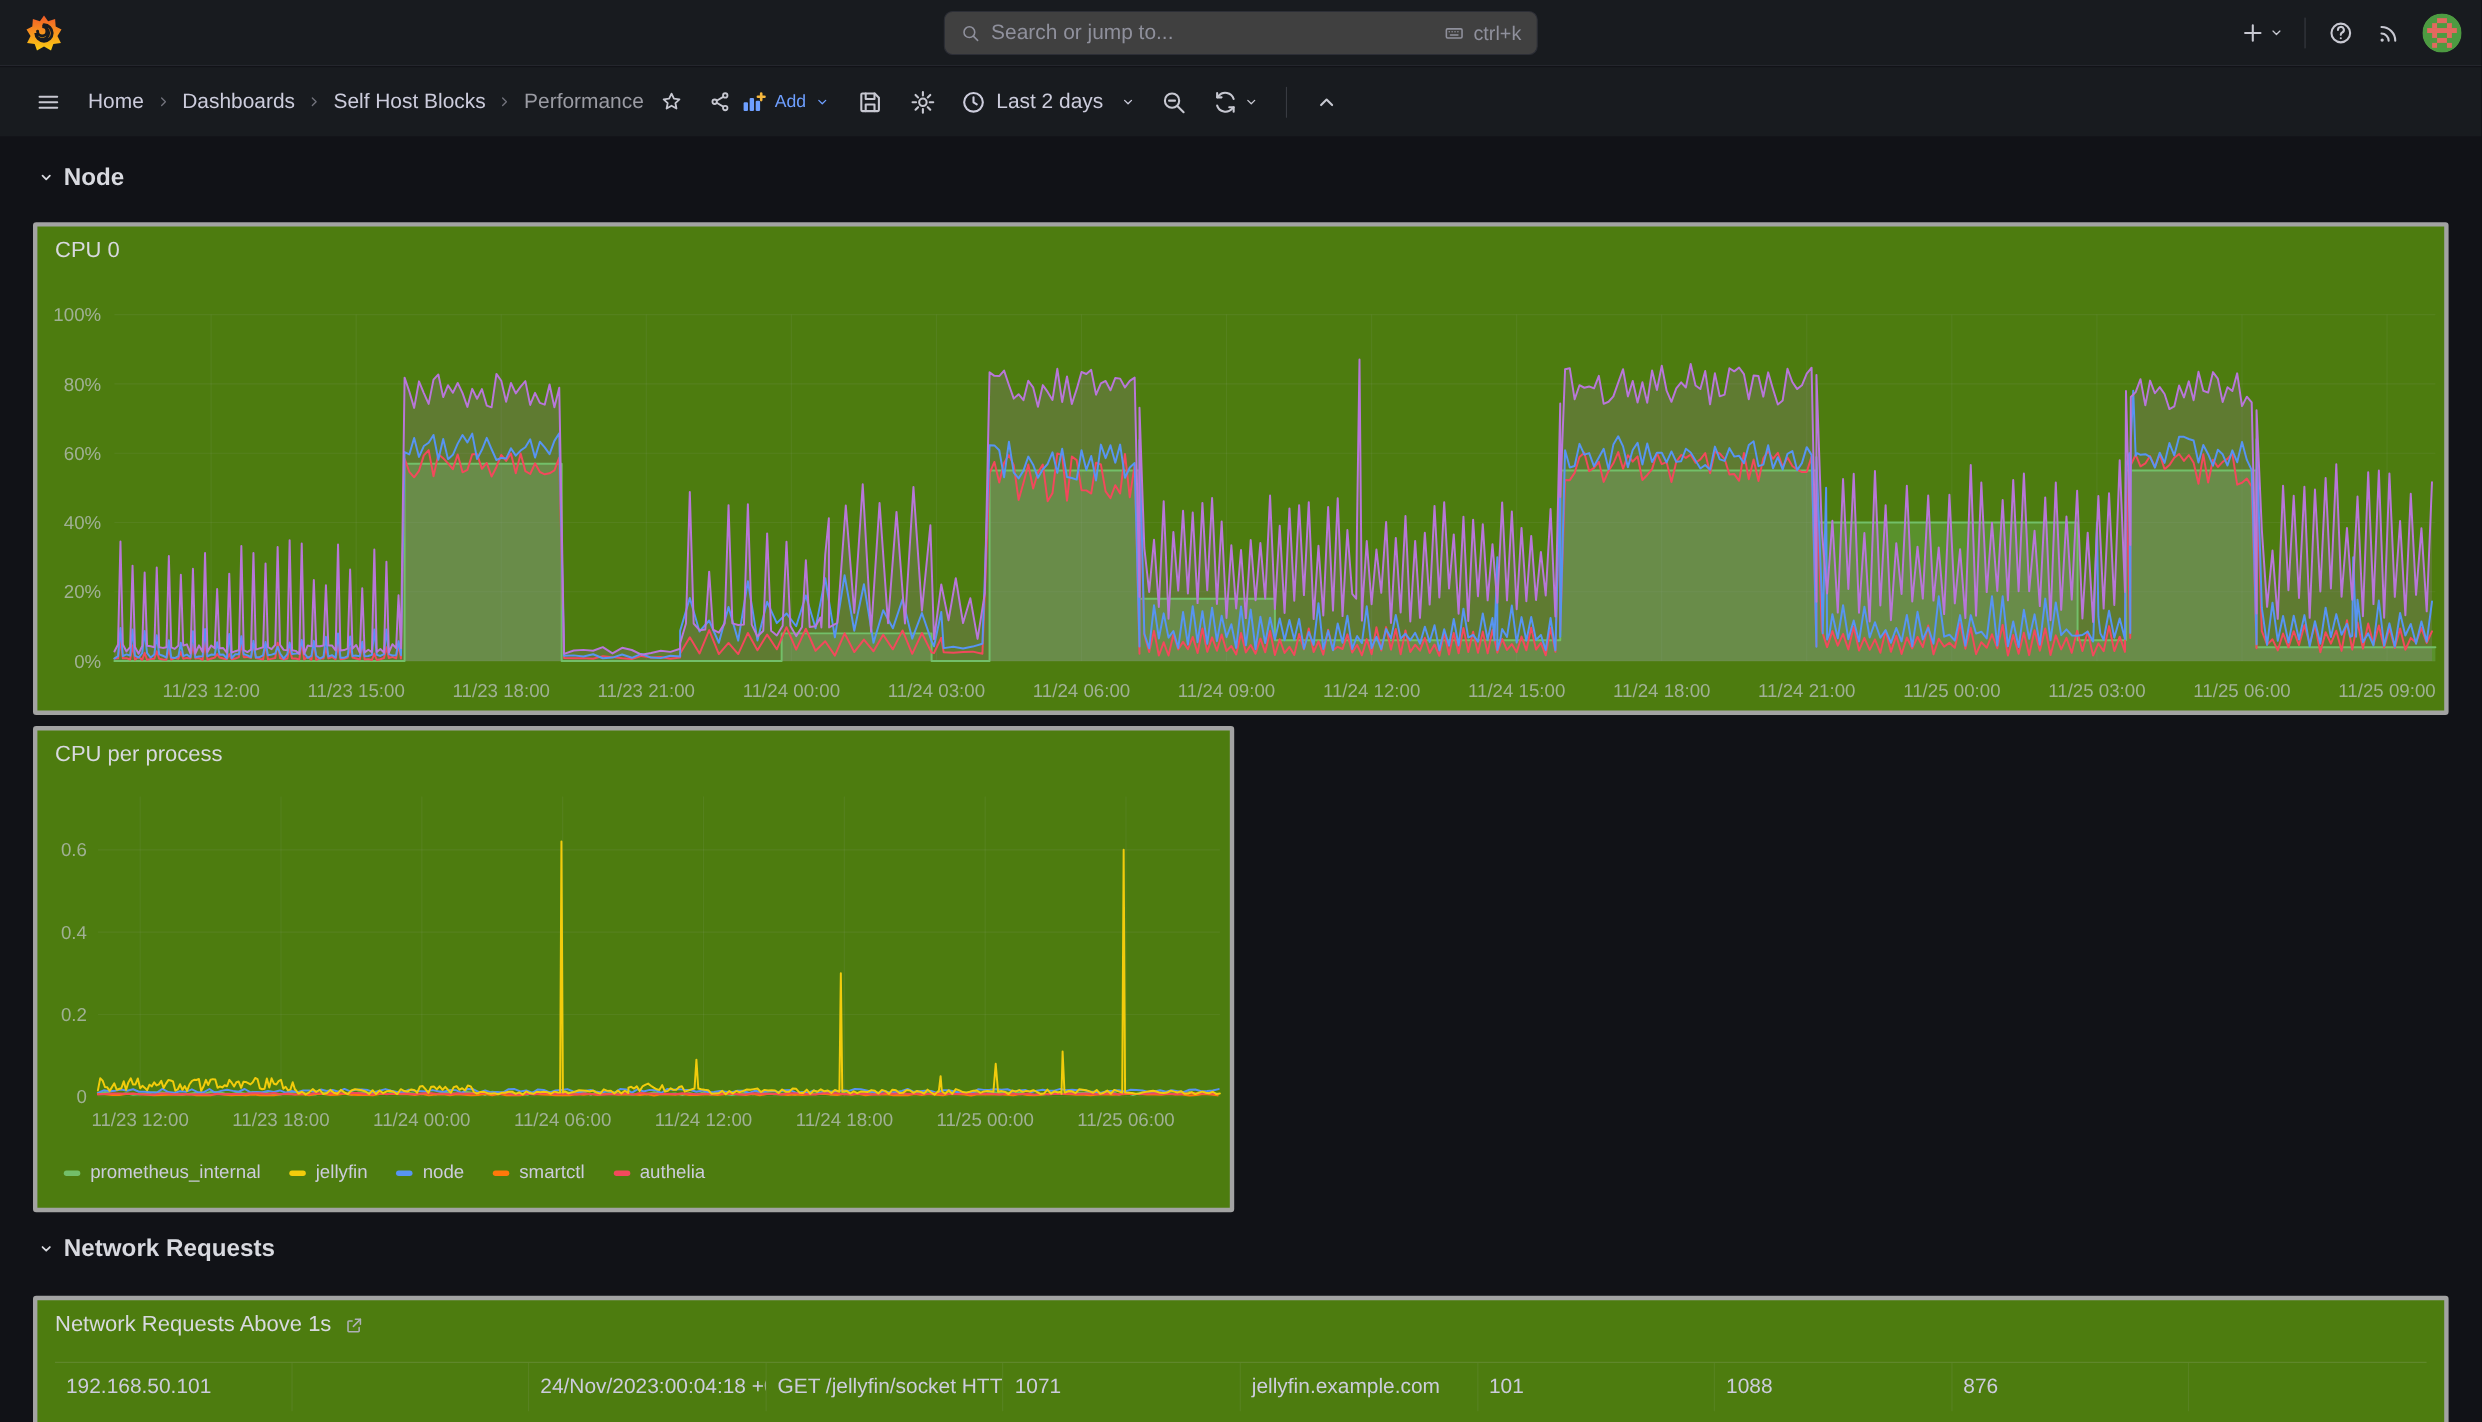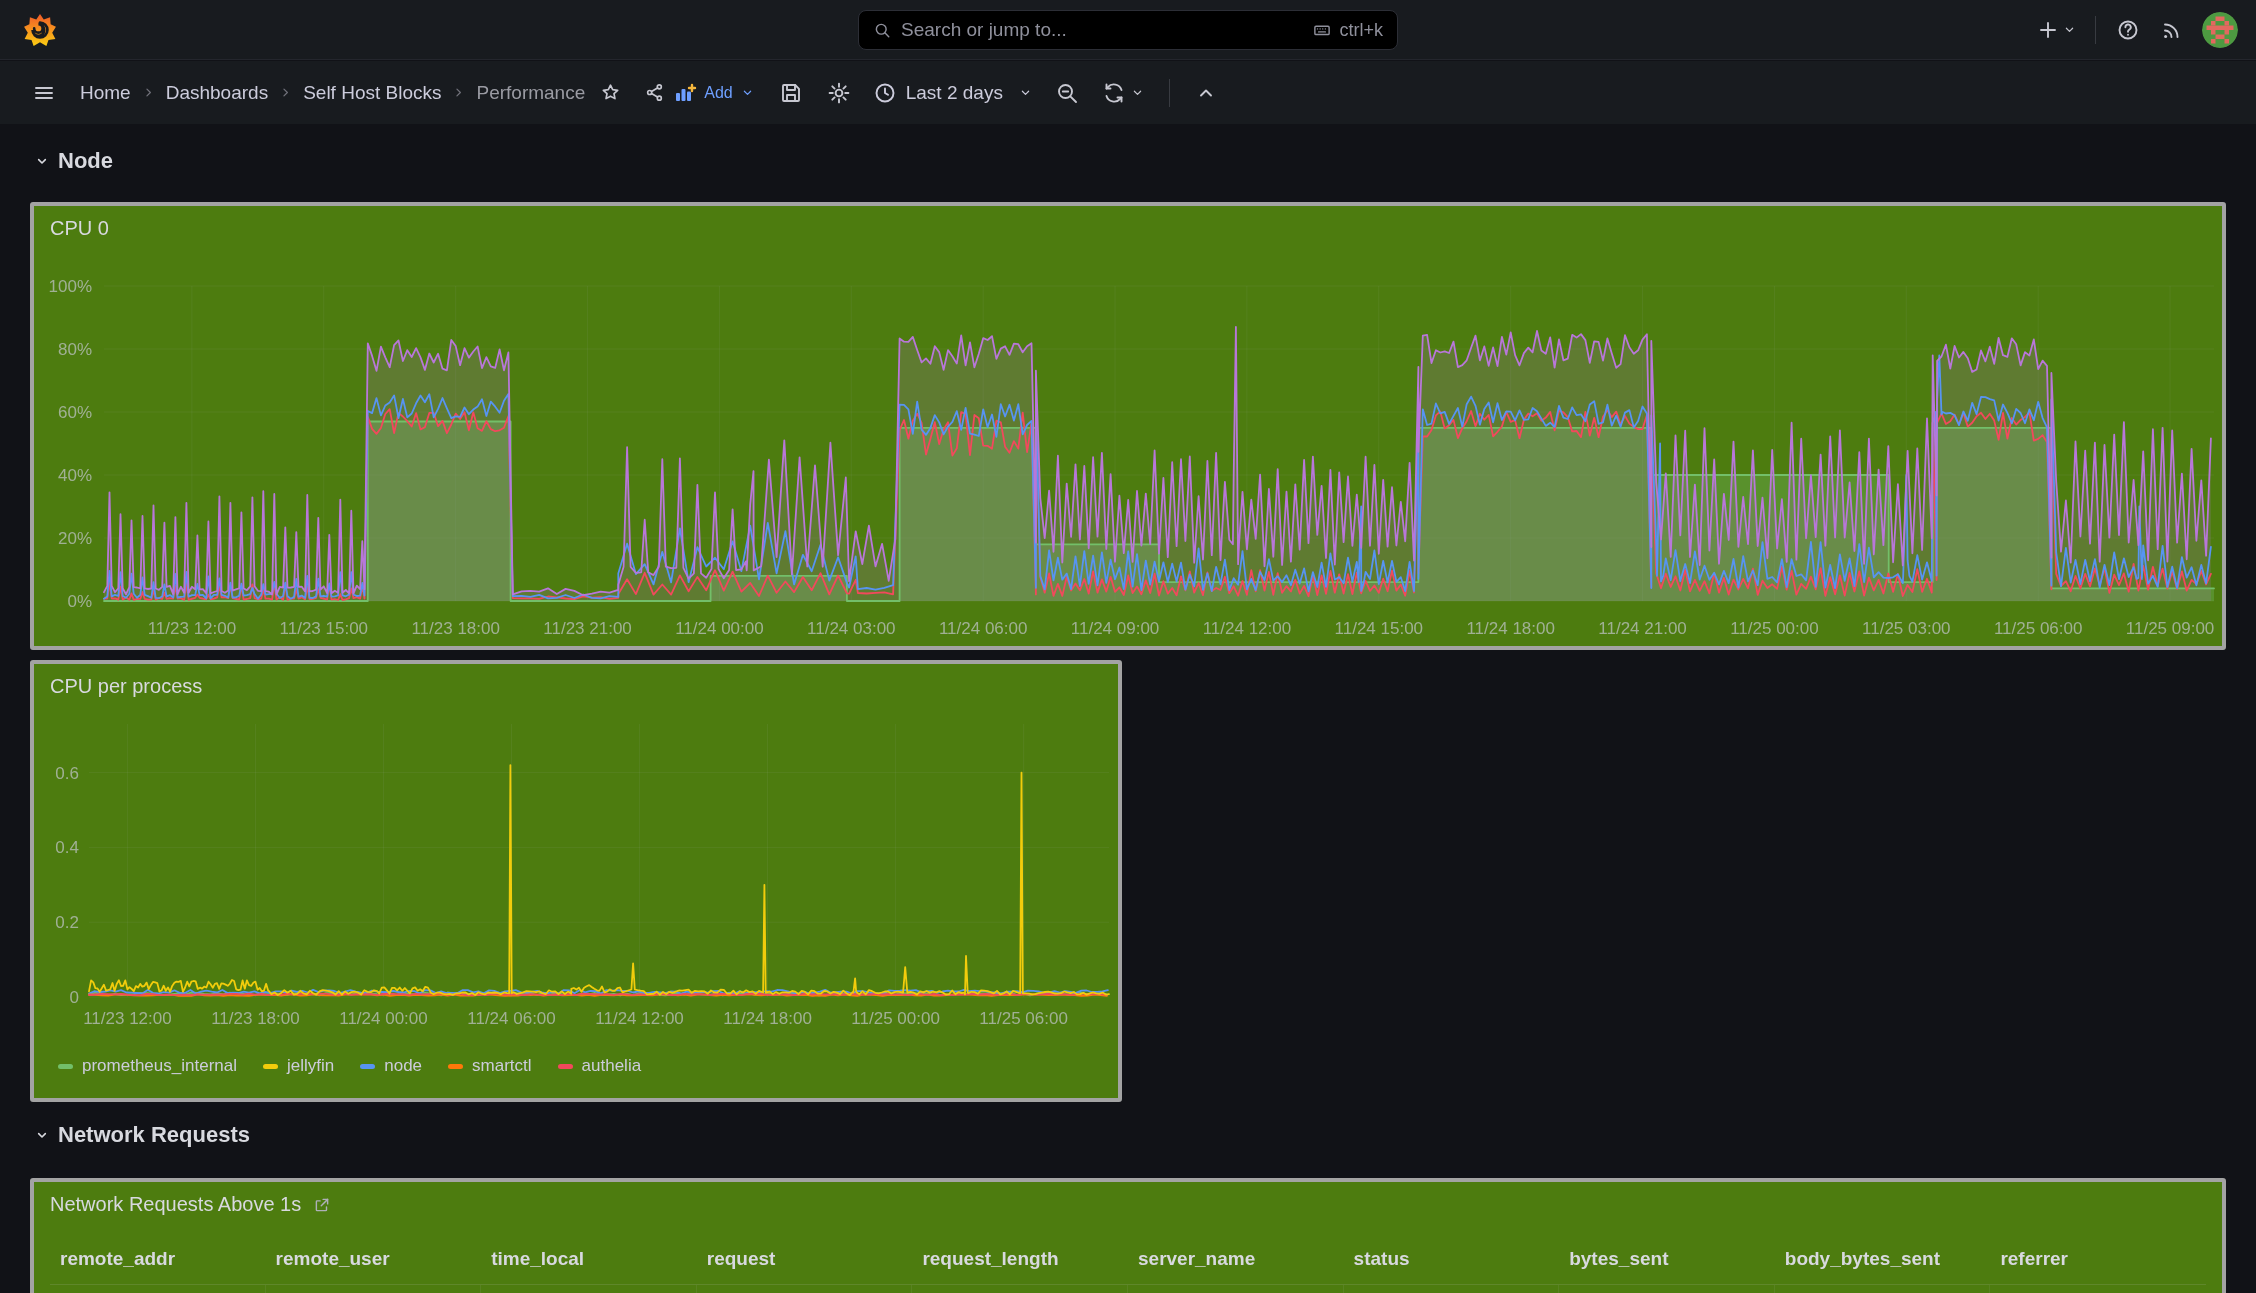--- a/index.html
+++ b/index.html
@@ -26,21 +26,21 @@
   }
   svg.ic { width:24px; height:24px; stroke:currentColor; fill:none; stroke-width:1.9;
     stroke-linecap:round; stroke-linejoin:round; }
   svg.ic.sm { width:18px; height:18px; }
   svg.ic.xs { width:15px; height:15px; }
   .divider-v { width:1px; height:28px; background:rgba(204,204,220,0.18); margin:0 10px; }
 
   
   .search-box {
     position:absolute; left:50%; top:10px; transform:translateX(-50%);
-    width:540px; height:40px; background:#000000; border:1px solid #2c2e36; border-radius:8px;
+    width:540px; height:40px; background:#404040; border:1px solid #2c2e36; border-radius:8px;
     display:flex; align-items:center; padding:0 14px; gap:10px; color:#8f909c;
   }
   .search-box .ph { flex:1; font-size:19px; color:#8f909c; }
   .search-shortcut { display:flex; align-items:center; gap:8px; color:#8f909c; font-size:18px; }
 
   
   .crumb { color:#ccccdc; font-size:19px; cursor:pointer; background:none; border:none;
     font-family:inherit; }
   .crumb.current { color:#9a9ba3; cursor:default; }
   .crumb-sep { color:#72737c; display:flex; }
@@ -483,32 +483,20 @@
 <section class="panel" id="panel-table">
   <div class="panel-title">
     <span>Network Requests Above 1s</span>
     <span class="ext">
         <svg class="ic sm">
           <use href="#i-external"></use>
         </svg>
       </span>
   </div>
   <div class="nr-table">
-    <div class="nr-head" id="nr-head">
-        <div class="hcell">remote_addr</div>
-        <div class="hcell">remote_user</div>
-        <div class="hcell">time_local</div>
-        <div class="hcell">request</div>
-        <div class="hcell">request_length</div>
-        <div class="hcell">server_name</div>
-        <div class="hcell">status</div>
-        <div class="hcell">bytes_sent</div>
-        <div class="hcell">body_bytes_sent</div>
-        <div class="hcell">referrer</div>
-      </div>
     <div id="nr-body">
         <div class="nr-row">
           <div class="cell">192.168.50.101</div>
           <div class="cell"></div>
           <div class="cell">24/Nov/2023:00:04:18 +0100</div>
           <div class="cell">GET /jellyfin/socket HTTP/1.1</div>
           <div class="cell">1071</div>
           <div class="cell">jellyfin.example.com</div>
           <div class="cell">101</div>
           <div class="cell">1088</div>

